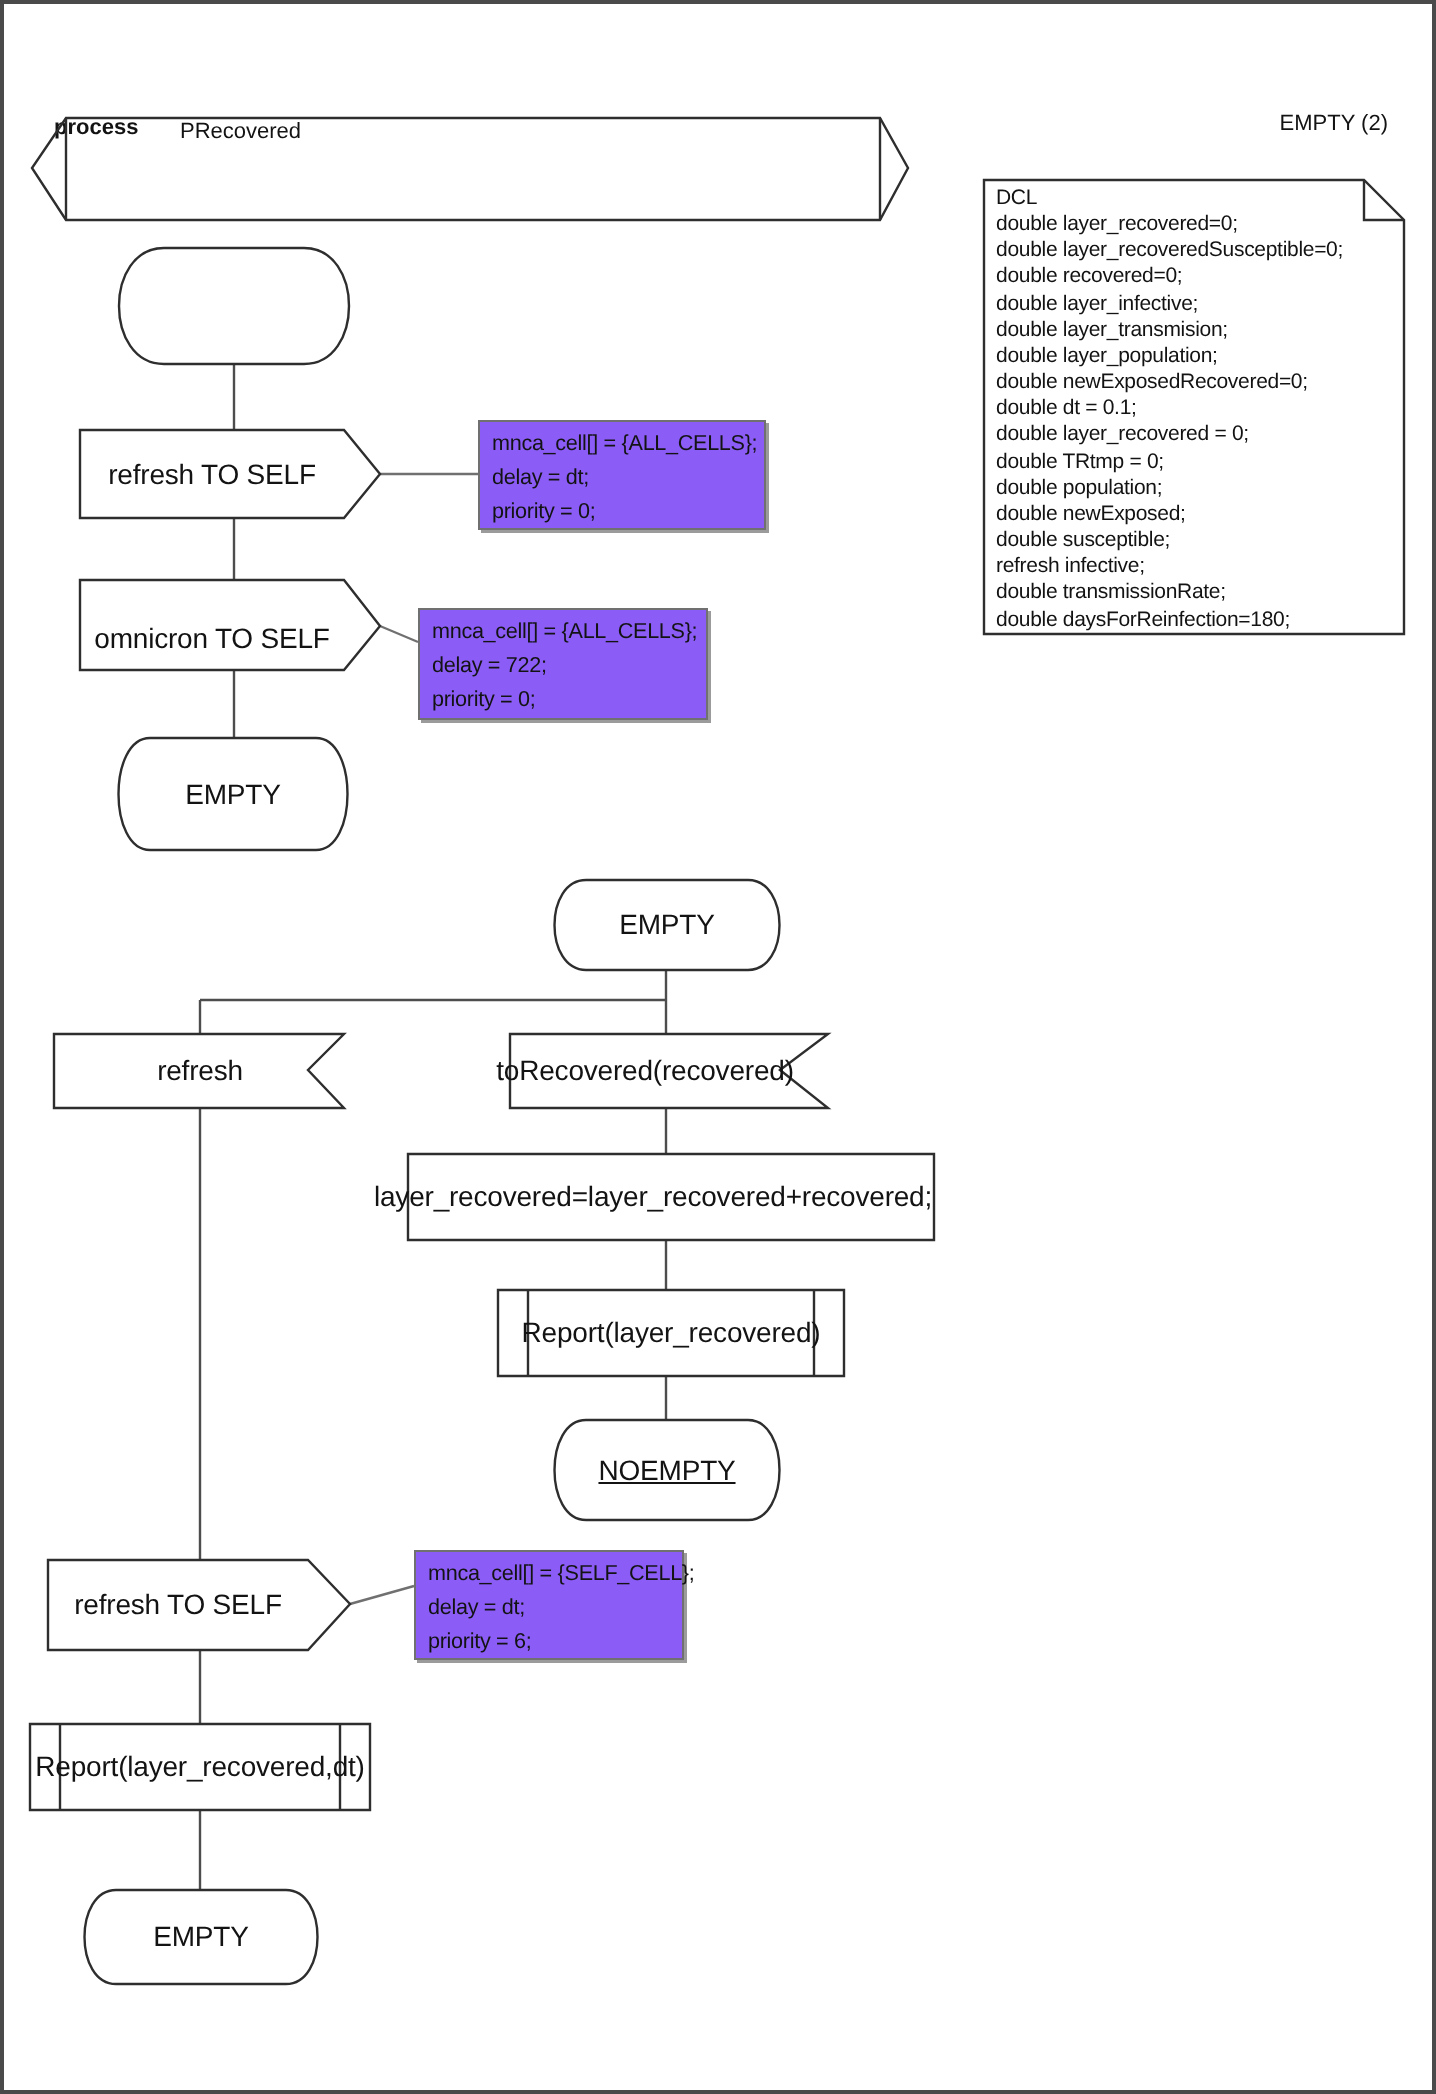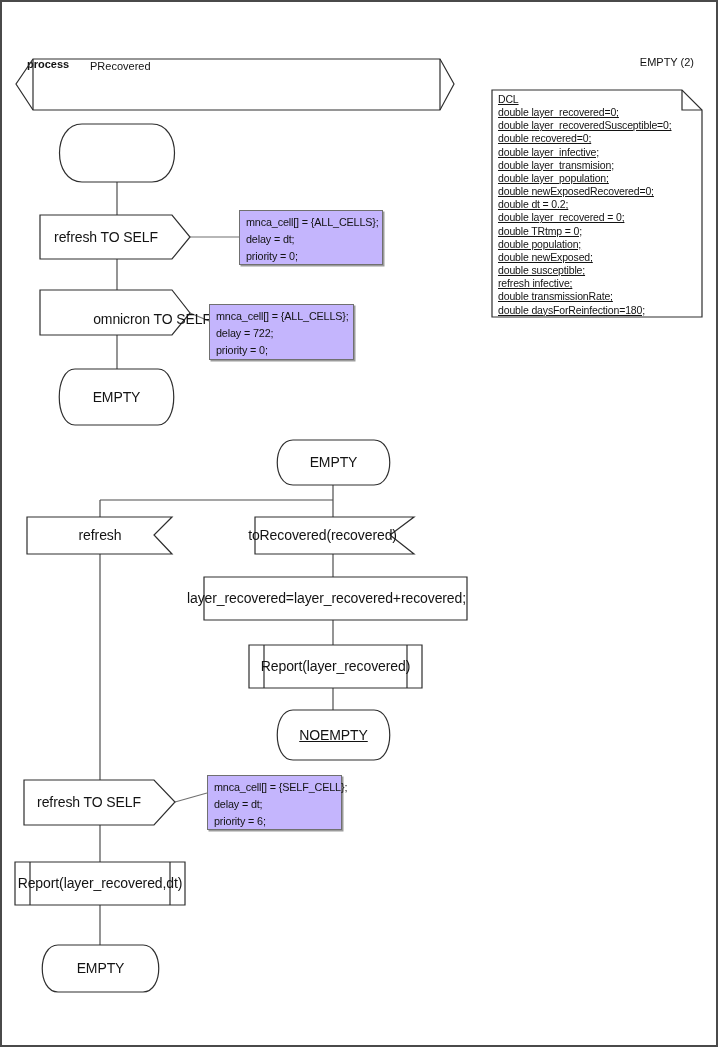--- a/index.html
+++ b/index.html
@@ -8,28 +8,28 @@
     border:2px solid #4a4a4a;background:#fff;overflow:hidden;
     font-family:"Liberation Sans","DejaVu Sans",sans-serif;color:#111;
   }
   #shapes{position:absolute;left:0;top:0;width:718px;height:1047px;}
   .lbl{
     position:absolute;display:flex;align-items:center;justify-content:center;
     text-align:center;font-size:14px;line-height:13px;letter-spacing:-0.1px;color:#131313;
   }
   .hdr{position:absolute;font-size:11px;white-space:nowrap;color:#131313;margin-top:44px;}
   .comment{
-    position:absolute;box-sizing:border-box;border:1px solid #707070;background:#c4b5fd;
+    position:absolute;box-sizing:border-box;border:1px solid #707070;background:#8b5cf6;
     box-shadow:1.5px 1.5px 0 #9b9b9b;padding:3px 0 0 6px;
     font-size:10.8px;line-height:17px;letter-spacing:-0.15px;white-space:nowrap;color:#131313;
   }
   .comment div{white-space:nowrap;}
   .dcltext{
     position:absolute;left:496px;top:91px;width:200px;
-    font-size:10.5px;line-height:13.15px;letter-spacing:-0.15px;color:#131313;text-decoration:underline;
+    font-size:10.5px;line-height:13.15px;letter-spacing:-0.15px;color:#131313;
   }
   .dcltext div{white-space:nowrap;}
   .sig{
     position:absolute;left:31px;top:57px;width:407px;height:51px;
     display:flex;align-items:center;justify-content:center;text-align:center;
     font-size:11px;line-height:14px;letter-spacing:-0.1px;color:#131313;
   }
   svg path, svg rect, svg line{vector-effect:non-scaling-stroke;}
 </style>
 </head>
@@ -116,21 +116,21 @@
   <div class="lbl" style="left:58px;top:122px;width:114px;height:58px;"></div>
 
   <div class="lbl" style="left:38px;top:213px;width:132px;height:44px;">refresh TO SELF</div>
 
   <div class="comment" style="left:237px;top:208px;width:144px;height:55px;">
     <div>mnca_cell[] = {ALL_CELLS};</div>
     <div>delay = dt;</div>
     <div>priority = 0;</div>
   </div>
 
-  <div class="lbl" style="left:38px;top:288px;width:132px;height:59px;padding-left:46px;">omnicron TO SELF</div>
+  <div class="lbl" style="left:38px;top:288px;width:132px;height:59px;">omnicron TO SELF</div>
 
   <div class="comment" style="left:207px;top:302px;width:145px;height:56px;">
     <div>mnca_cell[] = {ALL_CELLS};</div>
     <div>delay = 722;</div>
     <div>priority = 0;</div>
   </div>
 
   <div class="lbl" style="left:57px;top:367px;width:115px;height:56px;">EMPTY</div>
 
   <div class="lbl" style="left:275px;top:438px;width:113px;height:45px;">EMPTY</div>
@@ -159,21 +159,21 @@
 
   <div class="dcltext">
     <div style="font-weight:normal;">DCL</div>
     <div>double layer_recovered=0;</div>
     <div>double layer_recoveredSusceptible=0;</div>
     <div>double recovered=0;</div>
     <div>double layer_infective;</div>
     <div>double layer_transmision;</div>
     <div>double layer_population;</div>
     <div>double newExposedRecovered=0;</div>
-    <div>double dt = 0.2;</div>
+    <div>double dt = 0.1;</div>
     <div>double layer_recovered = 0;</div>
     <div>double TRtmp = 0;</div>
     <div>double population;</div>
     <div>double newExposed;</div>
     <div>double susceptible;</div>
     <div>refresh infective;</div>
     <div>double transmissionRate;</div>
     <div>double daysForReinfection=180;</div>
   </div>
 

